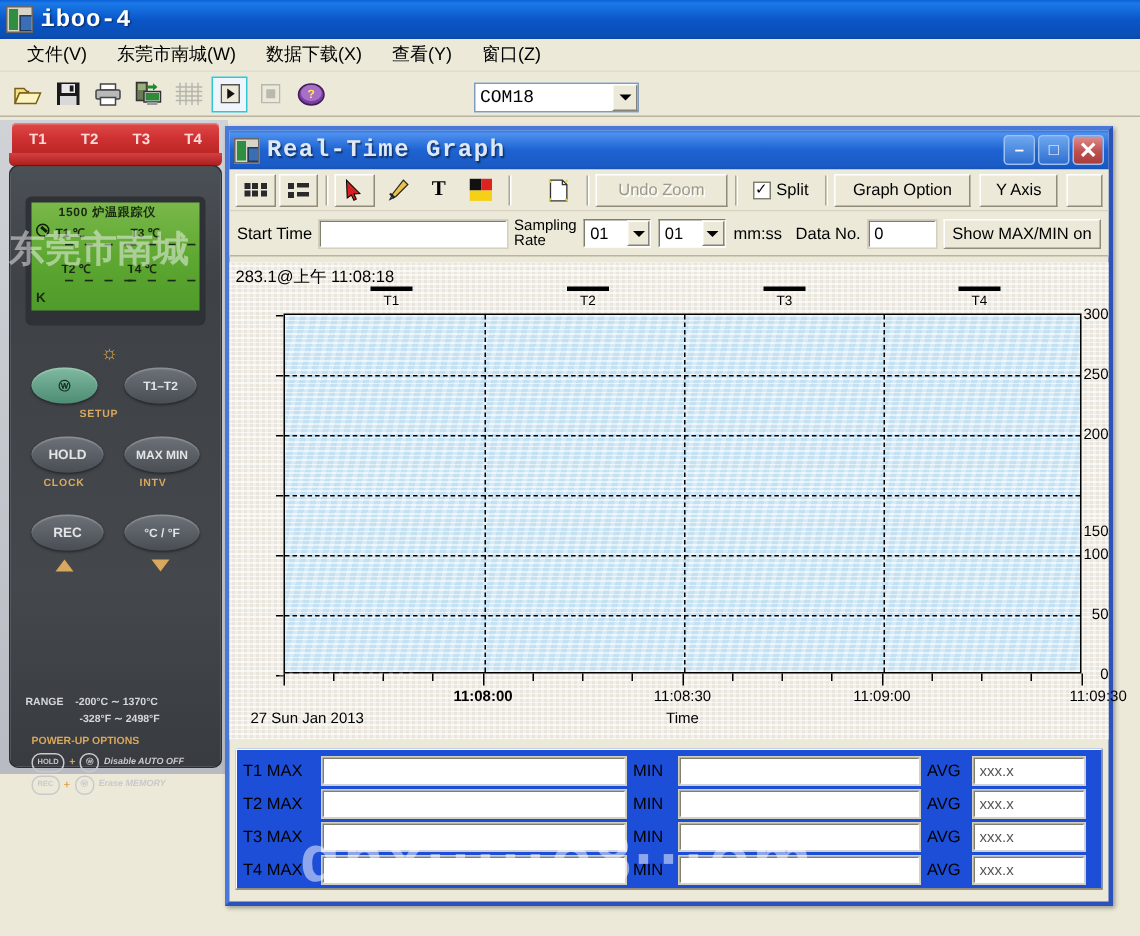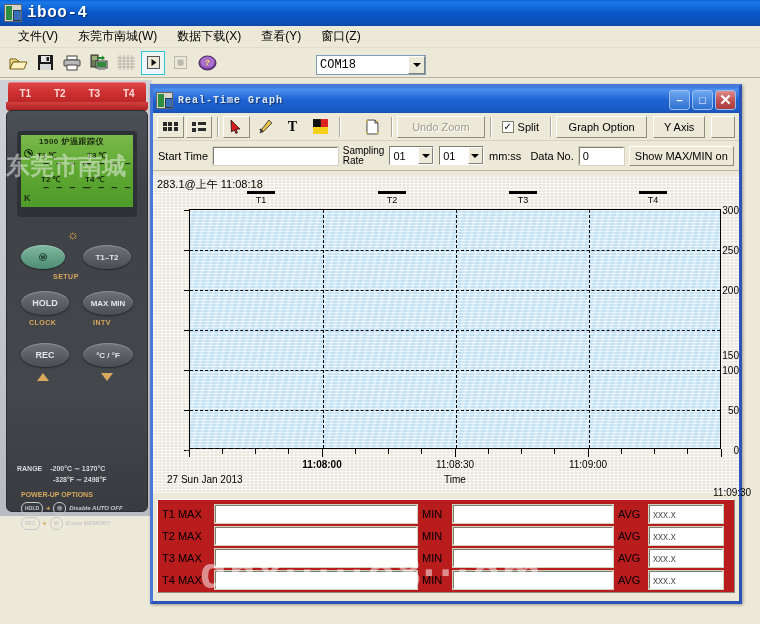--- a/index.html
+++ b/index.html
@@ -159,21 +159,21 @@
     background: linear-gradient(180deg,#2f77e0 0%,#4d90ee 8%,#1e63d2 50%,#1a5ac4 92%,#1750b0 100%);
     display: flex; align-items: center; padding-left:3px; color:#fff;
   }
   #graph-title-icon {
     width: 17px;height:17px;margin-right:5px;position:relative;
     background:#d8d4c8;border:1px solid #666;overflow:hidden;
   }
   #graph-title-icon:before{content:"";position:absolute;left:1px;top:1px;width:6px;height:13px;background:#2d8f3f;}
   #graph-title-icon:after{content:"";position:absolute;left:8px;top:5px;width:7px;height:8px;background:#3b6fb5;border:1px solid #203a5c;}
   #graph-title-text {
-    flex:1; font-size:10px; font-weight:bold;
+    flex:1; font-size:16px; font-weight:bold;
     font-family:"Liberation Mono", monospace;
     letter-spacing:1px; color:#dfe9f6;
     text-shadow:1px 1px 1px rgba(0,0,0,.5);
   }
   .winbtn {
     width:21px;height:20px;margin-right:2px;
     border:1px solid #9cc0ef; border-radius:3px;
     display:flex;align-items:center;justify-content:center;
     font-size:11px; color:#fff; font-weight:bold;
   }
@@ -263,21 +263,21 @@
   .ytick-lbl { position:absolute; right:0; font-size:10px; color:#000; text-align:right; transform:translateY(-50%); }
   .ytick-mark { position:absolute; width:5px; height:0; border-top:1px solid #000; }
   .xtick-lbl { position:absolute; font-size:10px; color:#000; transform:translateX(-50%); }
   .xtick-mark { position:absolute; width:0; border-left:1px solid #000; }
   #xaxis-date { position:absolute; font-size:10px; color:#000; }
   #xaxis-title { position:absolute; font-size:10px; color:#000; transform:translateX(-50%); }
 
   
   #stats {
     position:absolute; left:4px; top:412px; width:578px; height:94px;
-    background:#b91c1c;
+    background:#1d4ed8;
     border:1px solid; border-color:#fff #908c7c #908c7c #fff;
     padding: 3px 2px;
   }
   .stat-row { display:flex; align-items:center; height:22px; gap:3px; }
   .stat-lbl { font-size:11px; width:52px; text-align:left; padding-left:2px; white-space:nowrap; }
   .stat-lbl.mid { width:30px; text-align:left; }
   .stat-box {
     background:#fff; border:1px solid; border-color:#7f7f70 #fff #fff #7f7f70;
     outline:1px solid #d4d0c0; height:18px;
     display:flex;align-items:center; padding-left:3px; font-size:10px; color:#555;
@@ -630,21 +630,21 @@
       <div class="xtick-mark" style="left:401px;top:274px;height:5px;"></div>
       <div class="xtick-mark" style="left:435px;top:274px;height:8px;"></div>
       <div class="xtick-mark" style="left:468px;top:274px;height:5px;"></div>
       <div class="xtick-mark" style="left:501px;top:274px;height:5px;"></div>
       <div class="xtick-mark" style="left:534px;top:274px;height:5px;"></div>
       <div class="xtick-mark" style="left:568px;top:274px;height:8px;"></div>
 
       <div class="xtick-lbl" style="left:169px;top:284px;font-weight:bold;">11:08:00</div>
       <div class="xtick-lbl" style="left:302px;top:284px;">11:08:30</div>
       <div class="xtick-lbl" style="left:435px;top:284px;">11:09:00</div>
-      <div class="xtick-lbl" style="left:560px;top:284px;transform:none;margin-top:28px;">11:09:30</div>
+      <div class="xtick-lbl" style="left:560px;top:284px;transform:none;">11:09:30</div>
 
       <div id="xaxis-date" style="left:14px;top:299px;">27 Sun Jan 2013</div>
       <div id="xaxis-title" style="left:302px;top:299px;">Time</div>
     </div>
 
     <div id="stats">
       <div class="stat-row">
         <span class="stat-lbl">T1 MAX</span>
         <span class="stat-box sb-wide"></span>
         <span class="stat-lbl mid">MIN</span>

